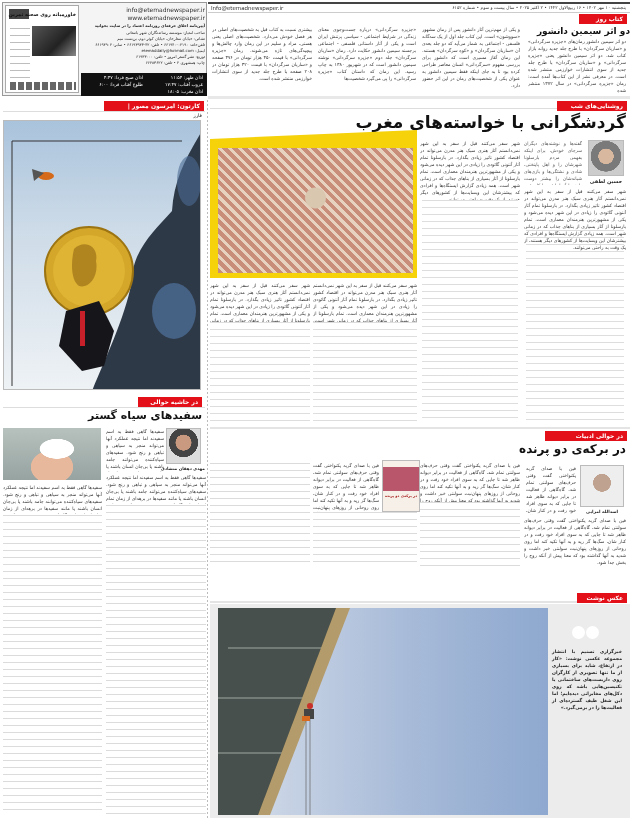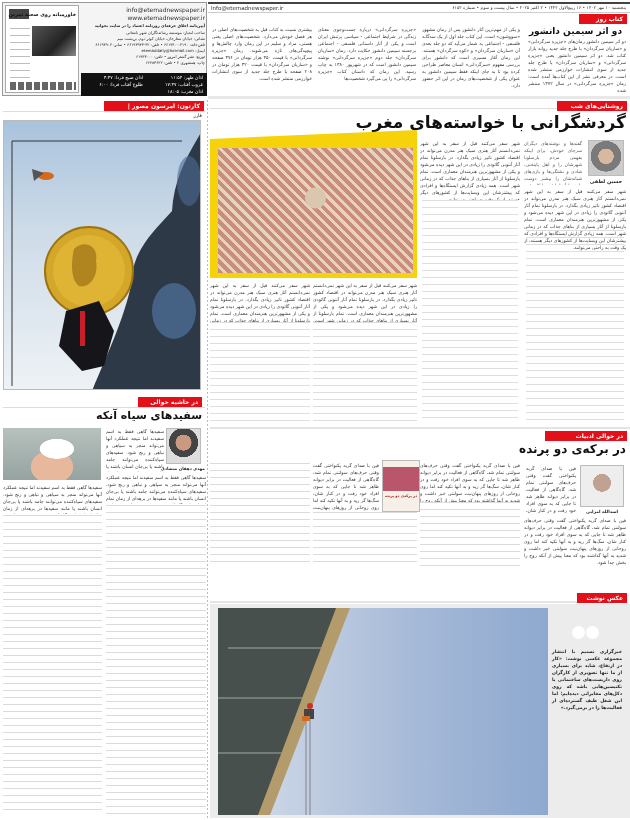--- a/index.html
+++ b/index.html
@@ -44,21 +44,21 @@
     <div class="abs" style="right:64px;top:9px;font-size:4.6px;white-space:nowrap">طلوع آفتاب فردا: ۶:۰۰</div>
   </div>
 </div>
 
 <div class="abs" style="left:208px;top:2px;width:422px;height:2px;background:#444"></div>
 <div class="abs" style="left:211px;top:5px;font-size:5.5px;color:#333">Info@etemadnewspaper.ir</div>
 <div class="abs" style="right:4px;top:5px;font-size:4.4px;direction:rtl;color:#333;white-space:nowrap">پنجشنبه ۱۰ مهر ۱۴۰۲ • ۱۶ ربیع‌الاول ۱۴۴۲ • ۲ اکتبر ۲۰۲۵ • سال بیست و سوم • شماره ۶۱۵۲</div>
 <div class="abs rule" style="left:208px;top:12px;width:422px;height:1px;background:#ccc"></div>
 
 <div class="abs kicker" style="right:3px;top:14px;width:48px">کتاب روز</div>
-<div class="abs headline" style="right:8px;top:26px;font-size:9px">دو اثر سیمین دانشور</div>
+<div class="abs headline" style="right:0;top:26px;font-size:9px">دو اثر سیمین دانشور</div>
 <div class="abs txt" style="right:4px;top:38px;width:98px;height:56px">دو اثر سیمین دانشور رمان‌های «جزیره سرگردانی» و «ساربان سرگردان» با طرح جلد جدید روانه بازار کتاب شد. دو اثر سیمین دانشور یعنی «جزیره سرگردانی» و «ساربان سرگردان» با طرح جلد جدید از سوی انتشارات خوارزمی منتشر شده است. در معرفی نشر از این کتاب‌ها آمده است: رمان «جزیره سرگردانی» در سال ۱۳۷۲ منتشر شده</div>
 <div class="abs txt" style="right:110px;top:26px;width:98px;height:68px">و یکی از مهم‌ترین آثار دانشور پس از رمان مشهور «سووشون» است. این کتاب جلد اول از یک سه‌گانه فلسفی - اجتماعی به شمار می‌آید که دو جلد بعدی آن «ساربان سرگردان» و «کوه سرگردان» هستند. این رمان آغاز مسیری است که دانشور برای بررسی مفهوم «سرگردانی» انسان معاصر طراحی کرده بود تا به جای اینکه فقط سیمین دانشور به عنوان یکی از شخصیت‌های رمان در این اثر حضور دارد.</div>
 <div class="abs txt" style="right:214px;top:26px;width:98px;height:68px">«جزیره سرگردانی» درباره جست‌وجوی معنای زندگی در شرایط اجتماعی - سیاسی پرتنش ایران است و یکی از آثار داستانی فلسفی - اجتماعی برجسته سیمین دانشور حکایت دارد. رمان «ساربان سرگردان» جلد دوم «جزیره سرگردانی» نوشته سیمین دانشور است که در شهریور ۱۳۸۰ به چاپ رسید. این رمان که داستان کتاب «جزیره سرگردانی» را پی می‌گیرد شخصیت‌ها</div>
 <div class="abs txt" style="right:318px;top:26px;width:100px;height:68px">بیشتری نسبت به کتاب قبل به شخصیت‌های اصلی در هر فصل خودش می‌دارد. شخصیت‌های اصلی یعنی هستی، مراد و سلیم در این رمان وارد چالش‌ها و پیچیدگی‌های تازه می‌شوند. رمان «جزیره سرگردانی» با قیمت ۴۵۰ هزار تومان در ۳۷۶ صفحه و «ساربان سرگردان» با قیمت ۳۲۰ هزار تومان در ۲۰۸ صفحه با طرح جلد جدید از سوی انتشارات خوارزمی منتشر شده است.</div>
 <div class="abs" style="left:208px;top:96px;width:422px;height:3px;background:#e8e8e8"></div>
 
 <div class="abs kicker" style="left:104px;top:101px;width:100px">کارتون: امرسون مصور | ترامپ و نوبل</div>
 <div class="abs" style="left:3px;top:111px;width:202px;height:1px;background:#ddd"></div>
 <div class="abs" style="right:428px;top:112px;font-size:5px;direction:rtl">فارز</div>
 <div class="abs" style="left:3px;top:120px;width:198px;height:270px;border:1px solid #bbb;overflow:hidden;background:linear-gradient(180deg,#a9c3dc 0%,#cddbe8 40%,#eef2f5 100%)">
@@ -93,21 +93,21 @@
 <div class="abs" style="left:210px;top:130px;width:207px;height:148px;background:#f5d20a;clip-path:polygon(0 6%,100% 0,100% 100%,0 100%)">
   <div class="abs" style="left:8px;top:18px;width:195px;height:125px;background:radial-gradient(circle at 50% 40%,#d9c7b0 0 8%,transparent 9%),repeating-linear-gradient(45deg,#c98e7a 0 4px,#e7d2c0 4px 7px),#d4a896"></div>
 </div>
 <div class="abs txt" style="left:313px;top:282px;width:104px;height:40px">شهر سفر می‌کنند قبل از سفر به این شهر نمی‌دانستم آثار هنری سبک هنر مدرن می‌تواند در اقتصاد کشور تاثیر زیادی بگذارد. در بارسلونا تمام آثار آنتونی گائودی را زیادی در این شهر دیده می‌شود و یکی از مشهورترین هنرمندان معماری است. تمام بارسلونا از آثار بسیاری از بناهای جذاب که در زمانی شهر است. همه زیادی گزارش ایستگاه‌ها و افرادی که بیشترشان این وبسایت‌ها از کشورهای دیگر هستند، از یک وقت به راحتی می‌توانند.</div>
 <div class="abs lines" style="left:313px;top:322px;width:104px;height:102px;opacity:.28"></div>
 <div class="abs txt" style="left:210px;top:282px;width:100px;height:40px">شهر سفر می‌کنند قبل از سفر به این شهر نمی‌دانستم آثار هنری سبک هنر مدرن می‌تواند در اقتصاد کشور تاثیر زیادی بگذارد. در بارسلونا تمام آثار آنتونی گائودی را زیادی در این شهر دیده می‌شود و یکی از مشهورترین هنرمندان معماری است. تمام بارسلونا از آثار بسیاری از بناهای جذاب که در زمانی شهر است. همه زیادی گزارش ایستگاه‌ها و افرادی که بیشترشان این وبسایت‌ها از کشورهای دیگر هستند، از یک وقت به راحتی می‌توانند.</div>
 <div class="abs lines" style="left:210px;top:322px;width:100px;height:102px;opacity:.28"></div>
 
 <div class="abs kicker" style="left:138px;top:397px;width:64px">در حاشیه حوالی</div>
 <div class="abs" style="left:3px;top:407px;width:202px;height:1px;background:#ddd"></div>
-<div class="abs headline" style="right:428px;top:409px;font-size:11px">سفیدهای سیاه آنکه</div>
+<div class="abs headline" style="right:428px;top:409px;font-size:11px">سفیدهای سیاه گستر</div>
 <div class="abs photo" style="left:166px;top:428px;width:35px;height:36px;background:radial-gradient(circle at 50% 40%,#c99a80 0 30%,#444 31% 55%,#ddd 56%)"></div>
 <div class="abs byname" style="left:160px;top:466px;width:46px;font-size:4.2px">مهدی دهقان منشادی</div>
 <div class="abs txt" style="left:106px;top:428px;width:58px;height:44px">سفیدها گاهی فقط به اسم سفیدند اما نتیجه عملکرد آنها می‌تواند منجر به سیاهی و تباهی و رنج شود. سفیدهای سیاه‌کننده می‌توانند جامد باشند یا بی‌جان انسان باشند یا مانند سفیدها در برهه‌ای از زمان تمام انسان را به گل کشیدند. هنوز هجومی کنند و خواهند کشاند.</div>
 <div class="abs" style="left:3px;top:428px;width:98px;height:52px;background:radial-gradient(ellipse at 55% 40%,#fff 0 22%,transparent 23%),radial-gradient(ellipse at 50% 75%,#e7b89c 0 30%,transparent 31%),linear-gradient(#b7c1be,#96a3a0)"></div>
 <div class="abs txt" style="left:106px;top:474px;width:100px;height:30px">سفیدها گاهی فقط به اسم سفیدند اما نتیجه عملکرد آنها می‌تواند منجر به سیاهی و تباهی و رنج شود. سفیدهای سیاه‌کننده می‌توانند جامد باشند یا بی‌جان انسان باشند یا مانند سفیدها در برهه‌ای از زمان تمام انسان را به گل کشیدند. هنوز هجومی کنند و خواهند کشاند.</div>
 <div class="abs lines" style="left:106px;top:505px;width:100px;height:310px;opacity:.3"></div>
 <div class="abs txt" style="left:3px;top:484px;width:99px;height:30px">سفیدها گاهی فقط به اسم سفیدند اما نتیجه عملکرد آنها می‌تواند منجر به سیاهی و تباهی و رنج شود. سفیدهای سیاه‌کننده می‌توانند جامد باشند یا بی‌جان انسان باشند یا مانند سفیدها در برهه‌ای از زمان تمام انسان را به گل کشیدند. هنوز هجومی کنند و خواهند کشاند.</div>
 <div class="abs lines" style="left:3px;top:515px;width:99px;height:300px;opacity:.3"></div>
 
 <div class="abs" style="left:210px;top:427px;width:420px;height:2px;background:#e4e4e4"></div>

